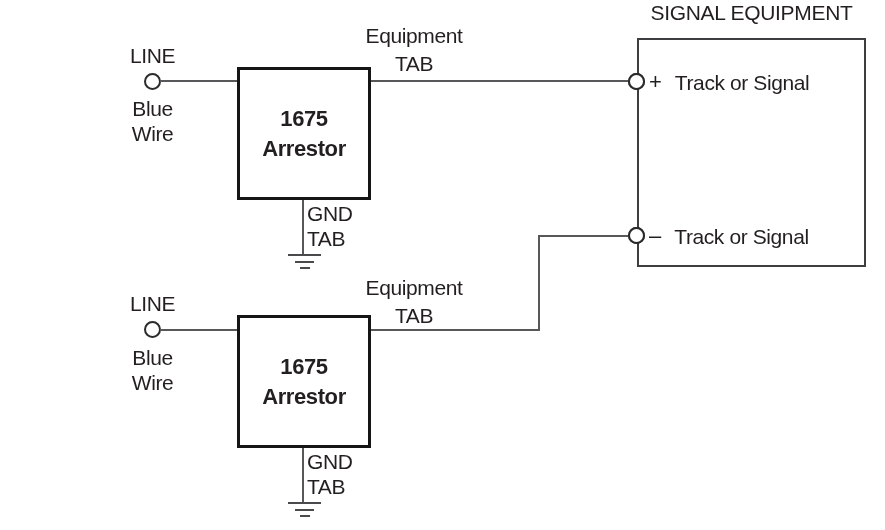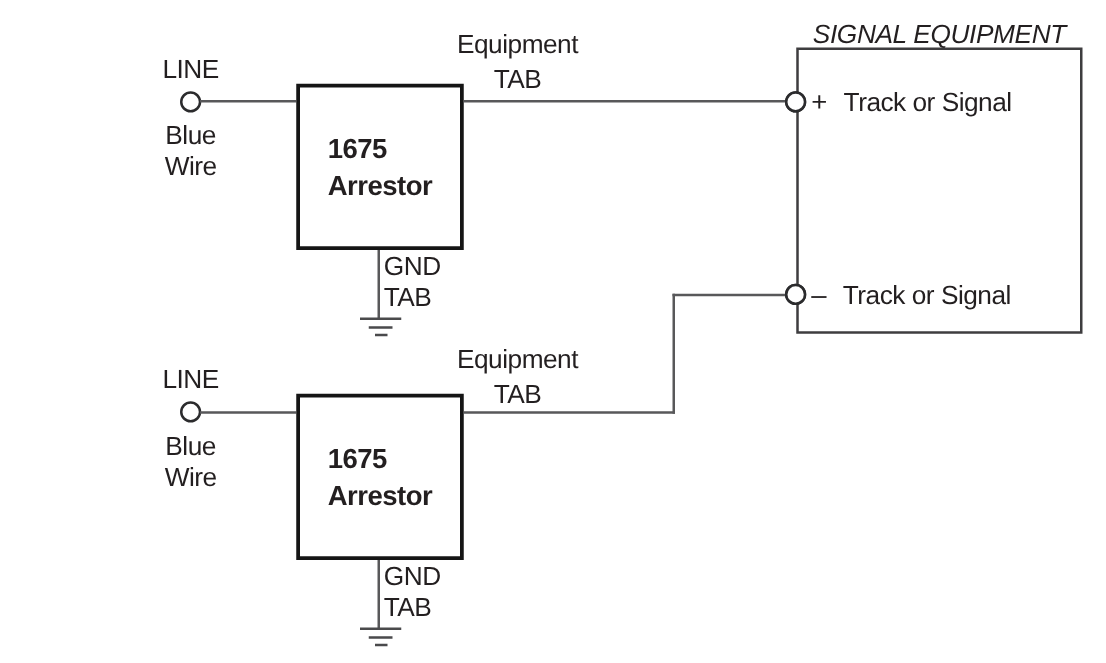--- a/index.html
+++ b/index.html
@@ -33,21 +33,21 @@
     width: 134px; height: 133px;
     border: 3px solid #151515;
     background: #ffffff;
     box-sizing: border-box;
     display: flex; align-items: center; justify-content: center;
   }
   .arrestor-name {
     font-weight: bold;
     font-size: 22px;
     line-height: 30px;
-    text-align: left;
+    text-align: center;
     white-space: pre-line;
     letter-spacing: -0.4px;
   }
   .equipment-box {
     width: 229px; height: 229px;
     border: 2px solid #3e3d3f;
     background: transparent;
     box-sizing: border-box;
   }
   .title {
@@ -88,21 +88,21 @@
 
   <div class="abs wire" style="left:302px; top:200px; width:2px; height:55px;"></div>
   <div class="abs lbl pre" style="left:307px; top:201px;">GND
 TAB</div>
   <div class="abs">
     <div class="abs gnd-line" style="left:288px; top:254px; width:33px;"></div>
     <div class="abs gnd-line" style="left:295px; top:261px; width:19px;"></div>
     <div class="abs gnd-line" style="left:300px; top:267px; width:10px;"></div>
   </div>
 
-  <div class="abs title center" style="left:627px; top:16px; width:249px;font-style:italic;">SIGNAL EQUIPMENT</div>
+  <div class="abs title center" style="left:627px; top:1px; width:249px;">SIGNAL EQUIPMENT</div>
 
   <div class="abs equipment-box" style="left:637px; top:38px;"></div>
 
   <div class="abs term-circle" style="left:628px; top:73px;"></div>
   <div class="abs terminal-row" style="left:649px; top:70px;">
     <span class="polarity">+</span>
     <span class="lbl">Track or Signal</span>
   </div>
 
   <div class="abs term-circle" style="left:628px; top:227px;"></div>

